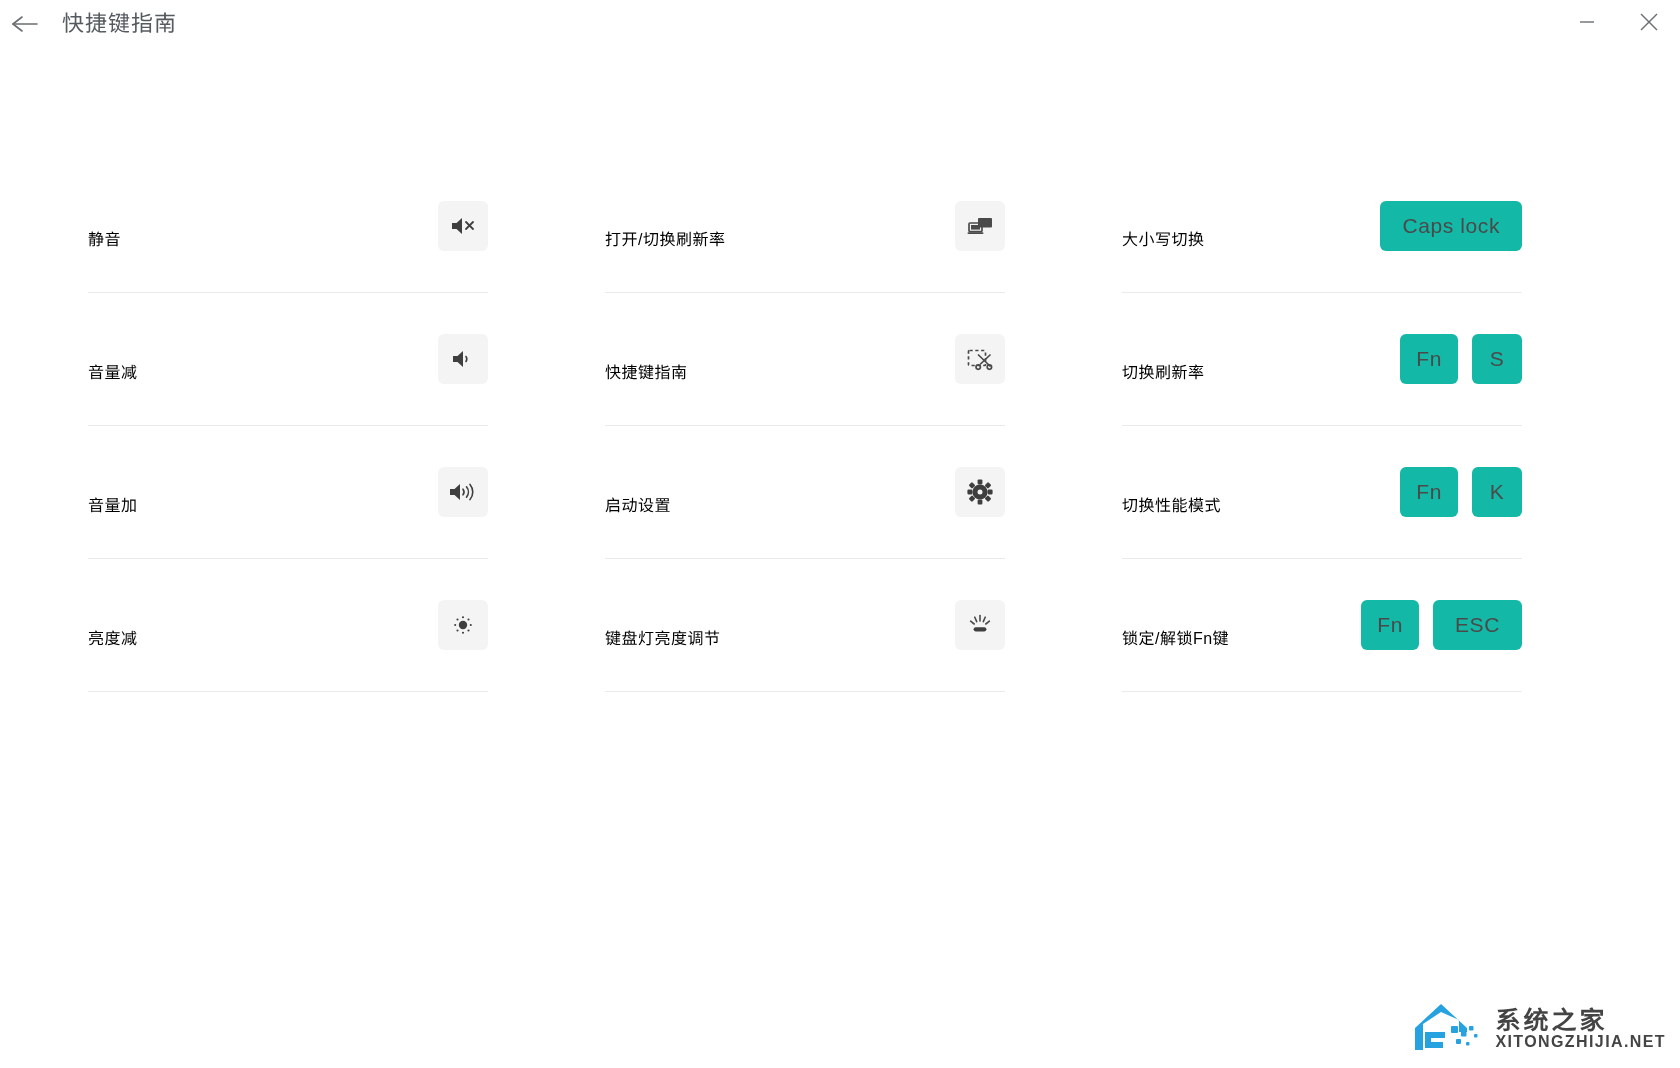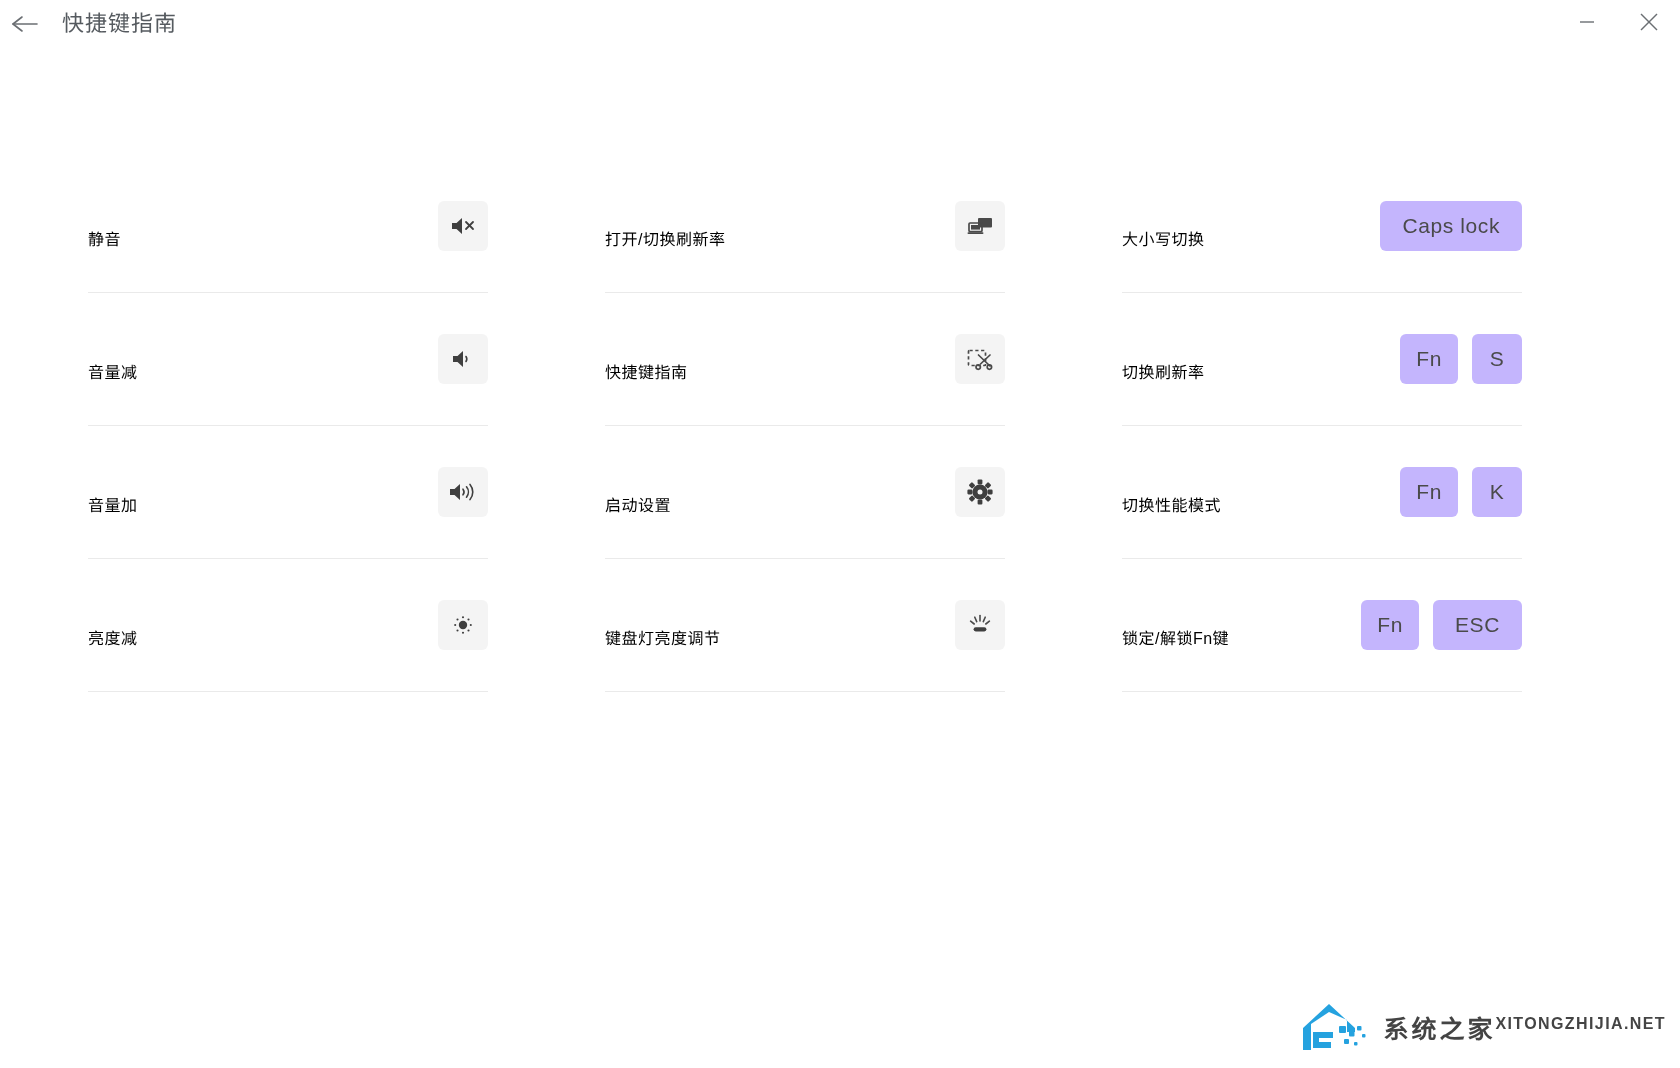--- a/index.html
+++ b/index.html
@@ -95,21 +95,21 @@
     flex: 0 0 auto;
     cursor: pointer;
   }
   .icon-chip svg { display: block; }
 
   
   .key-chip {
     min-width: 50px;
     height: 50px;
     padding: 0 16px;
-    background: #c4b5fd;
+    background: #14b8a6;
     border-radius: 6px;
     display: flex;
     align-items: center;
     justify-content: center;
     font-size: 21px;
     color: #4a4a4a;
     letter-spacing: 0.6px;
     white-space: nowrap;
     flex: 0 0 auto;
     cursor: pointer;
@@ -119,21 +119,21 @@
   
   .watermark {
     position: absolute;
     right: 14px;
     bottom: 8px;
     display: flex;
     align-items: center;
     gap: 10px;
     opacity: 0.95;
   }
-  .wm-text { display: flex; flex-direction: row; line-height: 1.05; justify-content: space-between; }
+  .wm-text { display: flex; flex-direction: column; line-height: 1.05; justify-content: space-between; }
   .wm-cn {
     font-size: 25px;
     font-weight: bold;
     color: #3a3a3a;
     letter-spacing: 3px;
   }
   .wm-en {
     font-size: 16px;
     font-weight: bold;
     color: #3a3a3a;

